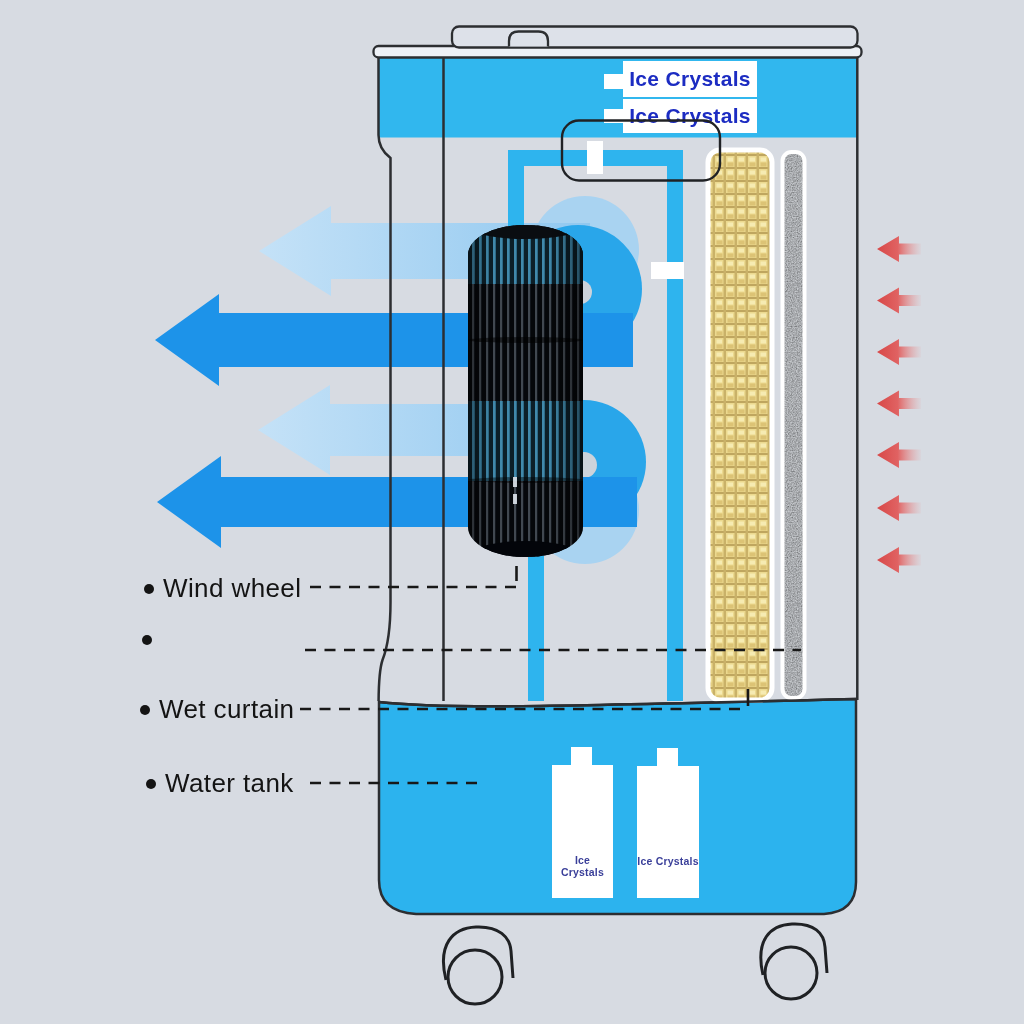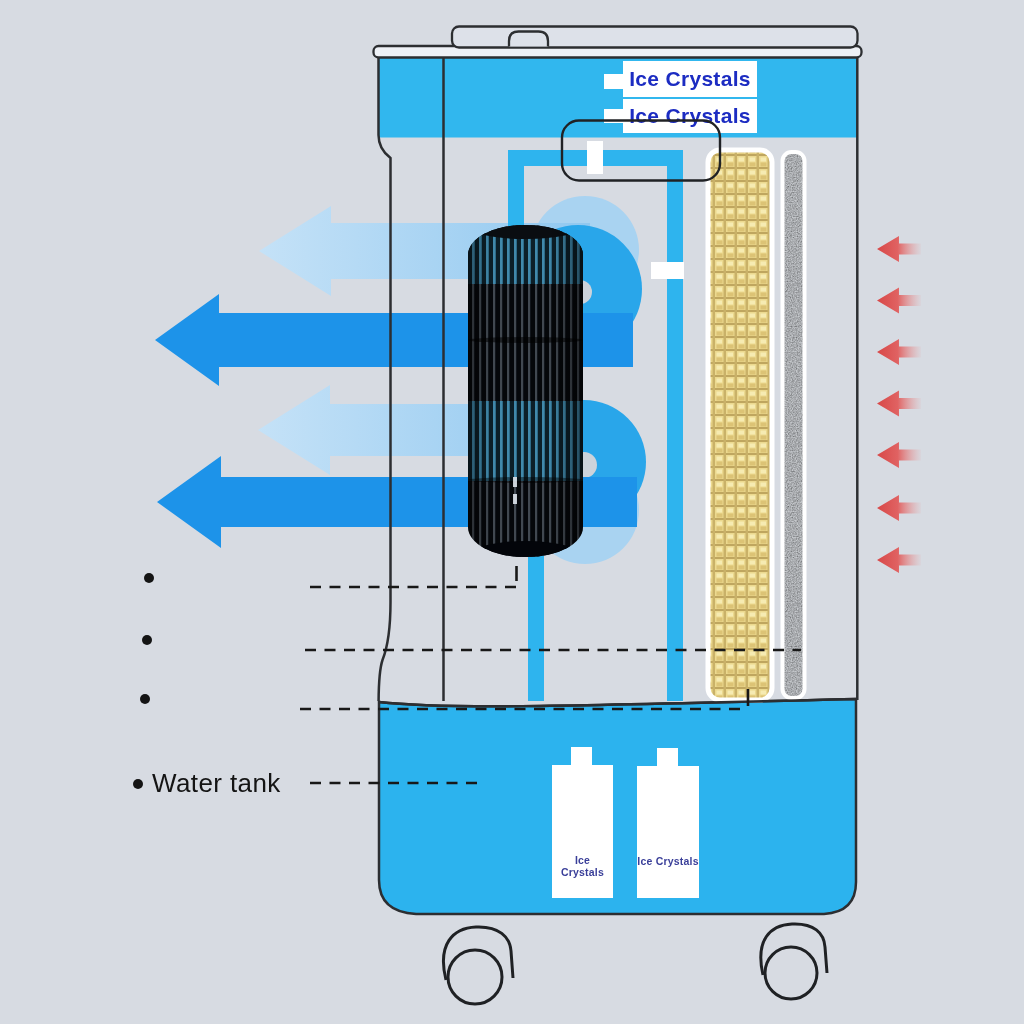--- a/index.html
+++ b/index.html
@@ -99,28 +99,30 @@
     </div>
     <div class="ice-tab" style="left:604px;top:74px;width:20px;height:15px;"></div>
 
     <div class="ice-box" style="left:623px;top:99px;width:134px;height:34px;">
       <span class="txt">Ice Crystals</span>
     </div>
     <div class="ice-tab" style="left:604px;top:109px;width:20px;height:14px;"></div>
 
     <div class="comp-label" style="left:144px;top:573px;">
       <span class="bullet"></span>
+      <span>Wind wheel</span>
     </div>
     <div class="comp-label" style="left:142px;top:635px;">
       <span class="bullet"></span>
     </div>
     <div class="comp-label" style="left:140px;top:694px;">
       <span class="bullet"></span>
-    </div>
-    <div class="comp-label" style="left:133px;top:768px;">
+      <span>Wet curtain</span>
+    </div>
+    <div class="comp-label" style="left:146px;top:768px;">
       <span class="bullet"></span>
       <span>Water tank</span>
     </div>
 
     <div class="bottle" style="left:552px;top:747px;width:61px;height:151px;">
       <div class="neck" style="left:19px;top:0;width:21px;height:20px;"></div>
       <div class="body" style="left:0;top:18px;width:61px;height:133px;"></div>
       <span class="blabel" style="top:107px;">Ice Crystals</span>
     </div>
     <div class="bottle" style="left:637px;top:748px;width:62px;height:150px;">

